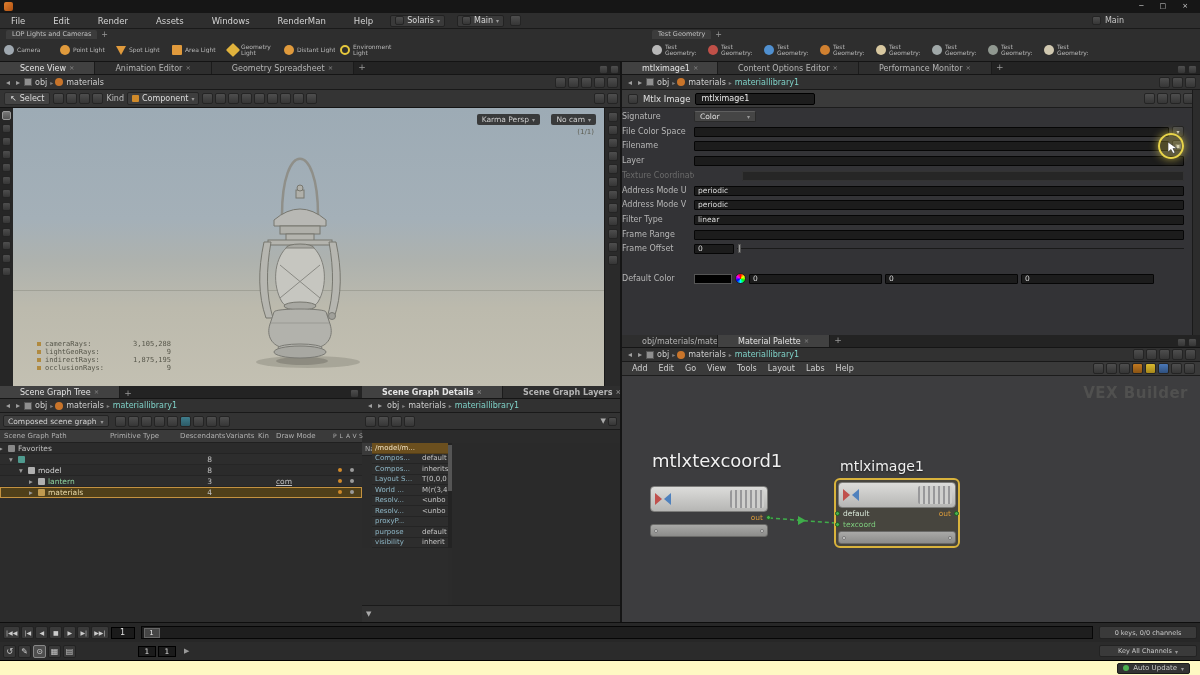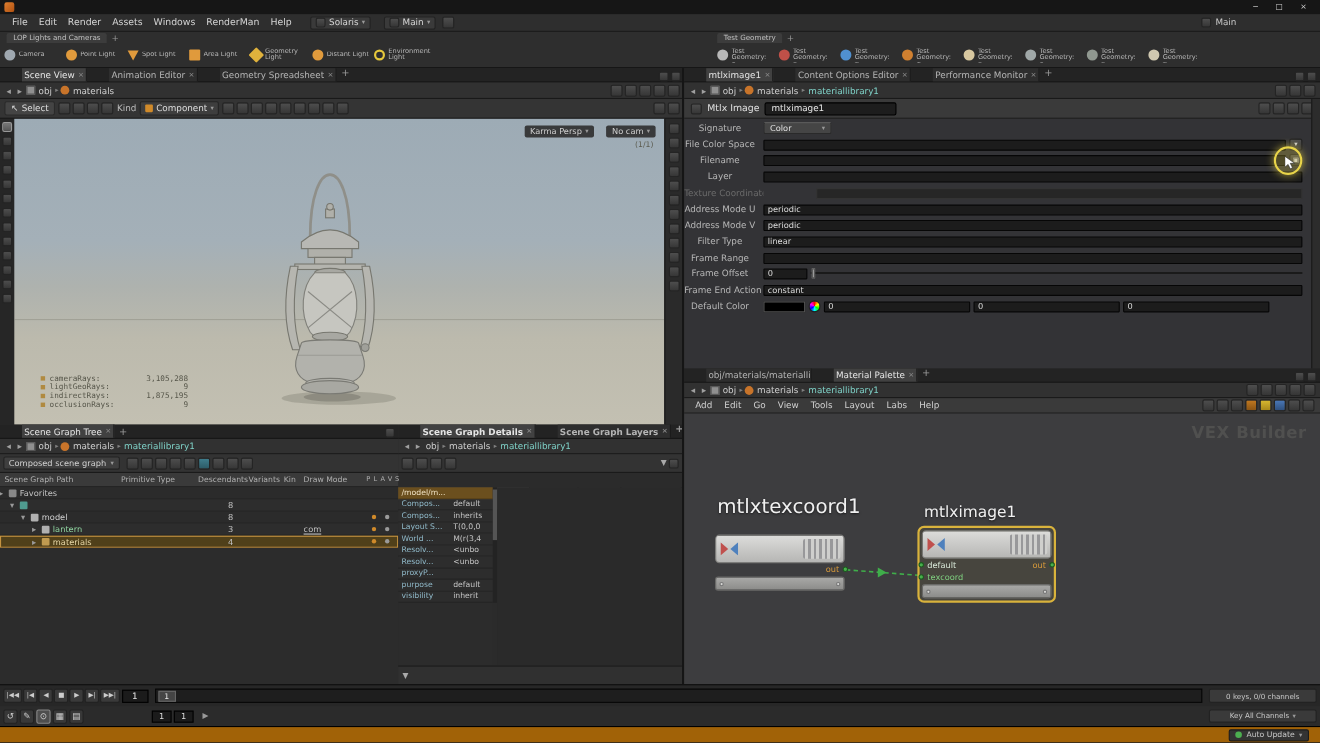--- a/index.html
+++ b/index.html
@@ -7,21 +7,21 @@
 body{background:#111;font-family:"DejaVu Sans",sans-serif;overflow:hidden;}
 #app{position:relative;width:1200px;height:675px;background:#2b2b2b;color:#c8c8c8;font-size:9px;}
 .abs{position:absolute;}
 
 #titlebar{left:0;top:0;width:1200px;height:13px;background:#161616;display:flex;align-items:center;padding:0 4px;}
 .app-icon{width:9px;height:9px;background:linear-gradient(135deg,#e08030,#b05010);border-radius:2px;}
 #win-controls{margin-left:auto;display:flex;gap:16px;padding-right:8px;}
 .winbtn{color:#cfcfcf;font-size:7px;line-height:13px;}
 
 #menubar{left:0;top:13px;width:1200px;height:16px;background:#2e2e2e;border-bottom:1px solid #1a1a1a;display:flex;align-items:center;gap:2px;padding:0 6px;}
-#menu-items{display:flex;gap:0;}
+#menu-items{display:flex;gap:18px;}
 .menu-item{padding:1px 5px;font-size:8.5px;color:#d4d4d4;}
 .sel-box{display:flex;align-items:center;gap:3px;background:#3a3a3a;border:1px solid #222;border-radius:2px;padding:0 4px;height:12px;font-size:8px;color:#d8d8d8;margin-left:10px;justify-content:center;}
 .caret{font-size:6px;color:#999;}
 #menu-right{margin-left:auto;display:flex;align-items:center;gap:4px;padding-right:70px;font-size:8px;}
 
 #shelf{left:0;top:29px;width:1200px;height:33px;background:#2e2e2e;border-bottom:1px solid #141414;}
 .shelf-tabrow{position:absolute;top:0;height:10px;display:flex;align-items:flex-end;}
 .shelf-tab{background:#3c3c3c;color:#c0c0c0;font-size:6.5px;padding:0 6px;height:9px;line-height:9px;border-radius:2px 2px 0 0;}
 .shelf-plus{color:#999;font-size:8px;padding:0 4px;}
 .shelf-tools{position:absolute;top:10px;height:22px;display:flex;align-items:center;gap:2px;}
@@ -32,21 +32,21 @@
 .tool-icon.ring{background:transparent!important;}
 .tool-label{font-size:6px;line-height:6.5px;color:#b8b8b8;max-height:13px;overflow:hidden;}
 
 .ibox{width:11px;height:11px;border-radius:2px;background:linear-gradient(180deg,#4e4e4e,#363636);border:1px solid #242424;flex:none;display:inline-block;}
 .ibox.active{background:linear-gradient(180deg,#787878,#555);border-color:#999;}
 .ibox.teal{background:linear-gradient(180deg,#3f7d8c,#2c5a66);}
 .ibox.orange{background:linear-gradient(180deg,#c07820,#8a5414);}
 .ibox.yellow{background:linear-gradient(180deg,#d8b830,#a8881a);}
 .ibox.blue{background:linear-gradient(180deg,#4a78b8,#2f507e);}
 .tabbar{display:flex;align-items:flex-end;background:#232323;border-bottom:1px solid #151515;}
-.tab{display:flex;align-items:center;gap:3px;padding:0 2px;background:#2e2e2e;color:#b4b4b4;font-size:8px;height:12px;border-right:1px solid #1b1b1b;white-space:nowrap;margin-left:20px;}
+.tab{display:flex;align-items:center;gap:3px;padding:0 20px;background:#2e2e2e;color:#b4b4b4;font-size:8px;height:12px;border-right:1px solid #1b1b1b;white-space:nowrap;}
 .tab.active{background:#414141;color:#e4e4e4;}
 .tab .x{color:#888;font-size:6.5px;}
 .tab.clip{max-width:96px;overflow:hidden;}
 .tab-plus{color:#999;font-size:9px;padding:0 4px;}
 .tab-right{margin-left:auto;display:flex;gap:2px;padding:0 3px;}
 .pathbar{display:flex;align-items:center;gap:2px;background:#313131;border-bottom:1px solid #191919;padding:0 4px;font-size:8px;color:#cfcfcf;}
 .crumb{padding:0 1px;white-space:nowrap;}
 .teal{color:#7fd2c8;}
 .sep{color:#808080;font-size:6px;}
 .navbtn{color:#a0a0a0;font-size:8px;padding:0 2px;}
@@ -86,36 +86,36 @@
 .trow span{position:absolute;top:1px;font-size:7.5px;}
 .tcaret{color:#9a9a9a;font-size:6px;}
 .ricon{width:7px;height:7px;top:2px!important;border-radius:1px;}
 .rcol{color:#c0c0c0;}
 .rcol.t{left:110px;margin-top:32px;}
 .rcol.d{left:178px;width:34px;text-align:right;}
 .rcol.dm{left:276px;text-decoration:underline;}
 .fdot{width:4px;height:4px;border-radius:50%;top:3px!important;}
 .fdot.o{left:338px;background:#d08a2a;}
 .fdot.g{left:350px;background:#9a9a9a;}
-.drow{display:flex;height:10.5px;align-items:center;border-bottom:1px solid rgba(0,0,0,.2);background:#2d2d2d;}
+.drow{display:flex;height:10.5px;align-items:center;border-bottom:1px solid rgba(0,0,0,.2);background:#2d2d2d;margin-left:10px;}
 .drow.dhead{background:#6b4f1e;}
 .drow.dhead .dname{color:#f0e2c4;}
 .dname{width:50px;padding-left:3px;font-size:7px;color:#8fb8c8;overflow:hidden;white-space:nowrap;}
 .dvalue{flex:1;font-size:7px;color:#c6c6c6;overflow:hidden;white-space:nowrap;}
 #sgd-viewtabs{display:flex;}
 .vtab{font-size:7px;color:#b0b0b0;padding:2px 5px;background:#2f2f2f;border-right:1px solid #1c1c1c;}
 .vtab.active{background:#454545;color:#e0e0e0;}
 
 #pe-header{left:622px;top:90px;width:578px;height:18px;background:#3a3a3a;border-bottom:1px solid #1c1c1c;display:flex;align-items:center;gap:5px;padding:0 6px;}
 #pe-header .ntype{font-size:8.5px;color:#e0e0e0;white-space:nowrap;}
 #pe-header .nname{background:#1d1d1d;border:1px solid #000;border-radius:2px;height:12px;display:flex;align-items:center;padding:0 5px;font-size:8px;color:#e8e8e8;min-width:120px;}
 #pe-body{left:622px;top:108px;width:570px;height:227px;background:#333336;}
 #param-rows{left:622px;top:110px;width:570px;height:180px;}
 .prow{position:absolute;left:0;width:570px;height:13px;display:flex;align-items:center;}
-.plabel{width:72px;text-align:center;padding-right:7px;color:#b6b6b6;font-size:8px;flex:none;white-space:nowrap;overflow:hidden;}
+.plabel{width:72px;text-align:left;padding-right:7px;color:#b6b6b6;font-size:8px;flex:none;white-space:nowrap;overflow:hidden;}
 .plabel.dim{color:#6a6a6a;}
 .pfield-area{flex:1;display:flex;align-items:center;gap:3px;padding-right:8px;position:relative;}
 .field{height:10px;background:#1c1c1c;border:1px solid #060606;border-radius:1px;font-size:7.5px;color:#dcdcdc;display:flex;align-items:center;padding:0 3px;}
 .field.wide{flex:1;}
 .field.dim{background:#262626;border-color:#333;}
 .pdrop{display:flex;align-items:center;gap:4px;background:#454545;border:1px solid #2a2a2a;border-top-color:#5e5e5e;border-radius:2px;height:11px;padding:0 5px;font-size:7.5px;color:#e0e0e0;width:62px;}
 .sld-track{flex:1;height:9px;position:relative;background:linear-gradient(180deg,transparent 40%,#1a1a1a 40%,#1a1a1a 60%,transparent 60%);}
 .sld-handle{position:absolute;left:1px;top:0;width:3px;height:9px;background:#9a9a9a;border:1px solid #555;}
 .cswatch{width:38px;height:10px;background:#000;border:1px solid #555;}
 .cwheel{width:11px;height:11px;border-radius:50%;background:conic-gradient(#f00,#ff0,#0f0,#0ff,#00f,#f0f,#f00);border:1px solid #222;flex:none;}
@@ -152,21 +152,21 @@
 #frame-field{width:24px;height:12px;background:#1b1b1b;border:1px solid #000;color:#e0e0e0;font-size:8px;display:flex;align-items:center;justify-content:center;}
 #timeline{flex:1;height:13px;background:#1e1e1e;border:1px solid #060606;position:relative;margin:0 4px;}
 #tl-marker{position:absolute;left:2px;top:1px;width:16px;height:10px;background:#454545;border:1px solid #666;color:#e8e8e8;font-size:7px;display:flex;align-items:center;justify-content:center;}
 #keys-btn{width:98px;height:13px;background:#3a3a3a;border:1px solid #222;border-radius:2px;font-size:6.5px;color:#c8c8c8;display:flex;align-items:center;justify-content:center;flex:none;}
 #playbar2{left:0;top:642px;width:1200px;height:18px;background:#2b2b2b;display:flex;align-items:center;gap:2px;padding:0 3px;}
 #pb2-icons{display:flex;gap:2px;}
 .pb2btn{width:13px;height:13px;background:#383838;border:1px solid #222;border-radius:2px;color:#ccc;font-size:8px;display:flex;align-items:center;justify-content:center;}
 .pb2btn.hl{background:#4e4e4e;border-color:#888;}
 .small-field{width:18px;height:11px;background:#1b1b1b;border:1px solid #000;color:#ddd;font-size:7.5px;display:flex;align-items:center;justify-content:center;}
 #keymode-btn{width:98px;height:12px;margin-left:auto;background:#3a3a3a;border:1px solid #222;border-radius:2px;font-size:6.5px;color:#c8c8c8;display:flex;align-items:center;justify-content:center;gap:3px;flex:none;}
-#bottombar{left:0;top:660px;width:1200px;height:15px;background:#a16207;border-top:1px solid #000;display:flex;align-items:center;text-align:center;}
+#bottombar{left:0;top:660px;width:1200px;height:15px;background:#fef9c3;border-top:1px solid #000;display:flex;align-items:center;text-align:center;}
 #auto-update{margin-left:auto;margin-right:10px;display:flex;align-items:center;gap:4px;background:#333;border:1px solid #1c1c1c;border-radius:2px;height:11px;padding:0 5px;font-size:7px;color:#c8c8c8;}
 .green-dot{width:6px;height:6px;border-radius:50%;background:#4caf50;}
 .vsplit{background:#151515;}
 </style>
 </head>
 <body>
 
 <div id="app">
 
   <div id="titlebar" class="abs">
@@ -737,26 +737,20 @@
       </div>
       <div class="prow" style="top: 132px;">
         <span class="plabel">Frame Offset</span>
         <div class="pfield-area">
           <div class="field" style="width: 40px;">0</div>
           <div class="sld-track">
             <span class="sld-handle"></span>
           </div>
         </div>
       </div>
-      <div class="prow" style="top: 147px;">
-        <span class="plabel">Frame End Action</span>
-        <div class="pfield-area">
-          <div class="field wide">constant</div>
-        </div>
-      </div>
       <div class="prow" style="top: 162px;">
         <span class="plabel">Default Color</span>
         <div class="pfield-area">
           <span class="cswatch"></span>
           <span class="cwheel"></span>
           <div class="field ccomp">0</div>
           <div class="field ccomp">0</div>
           <div class="field ccomp">0</div>
         </div>
       </div>

